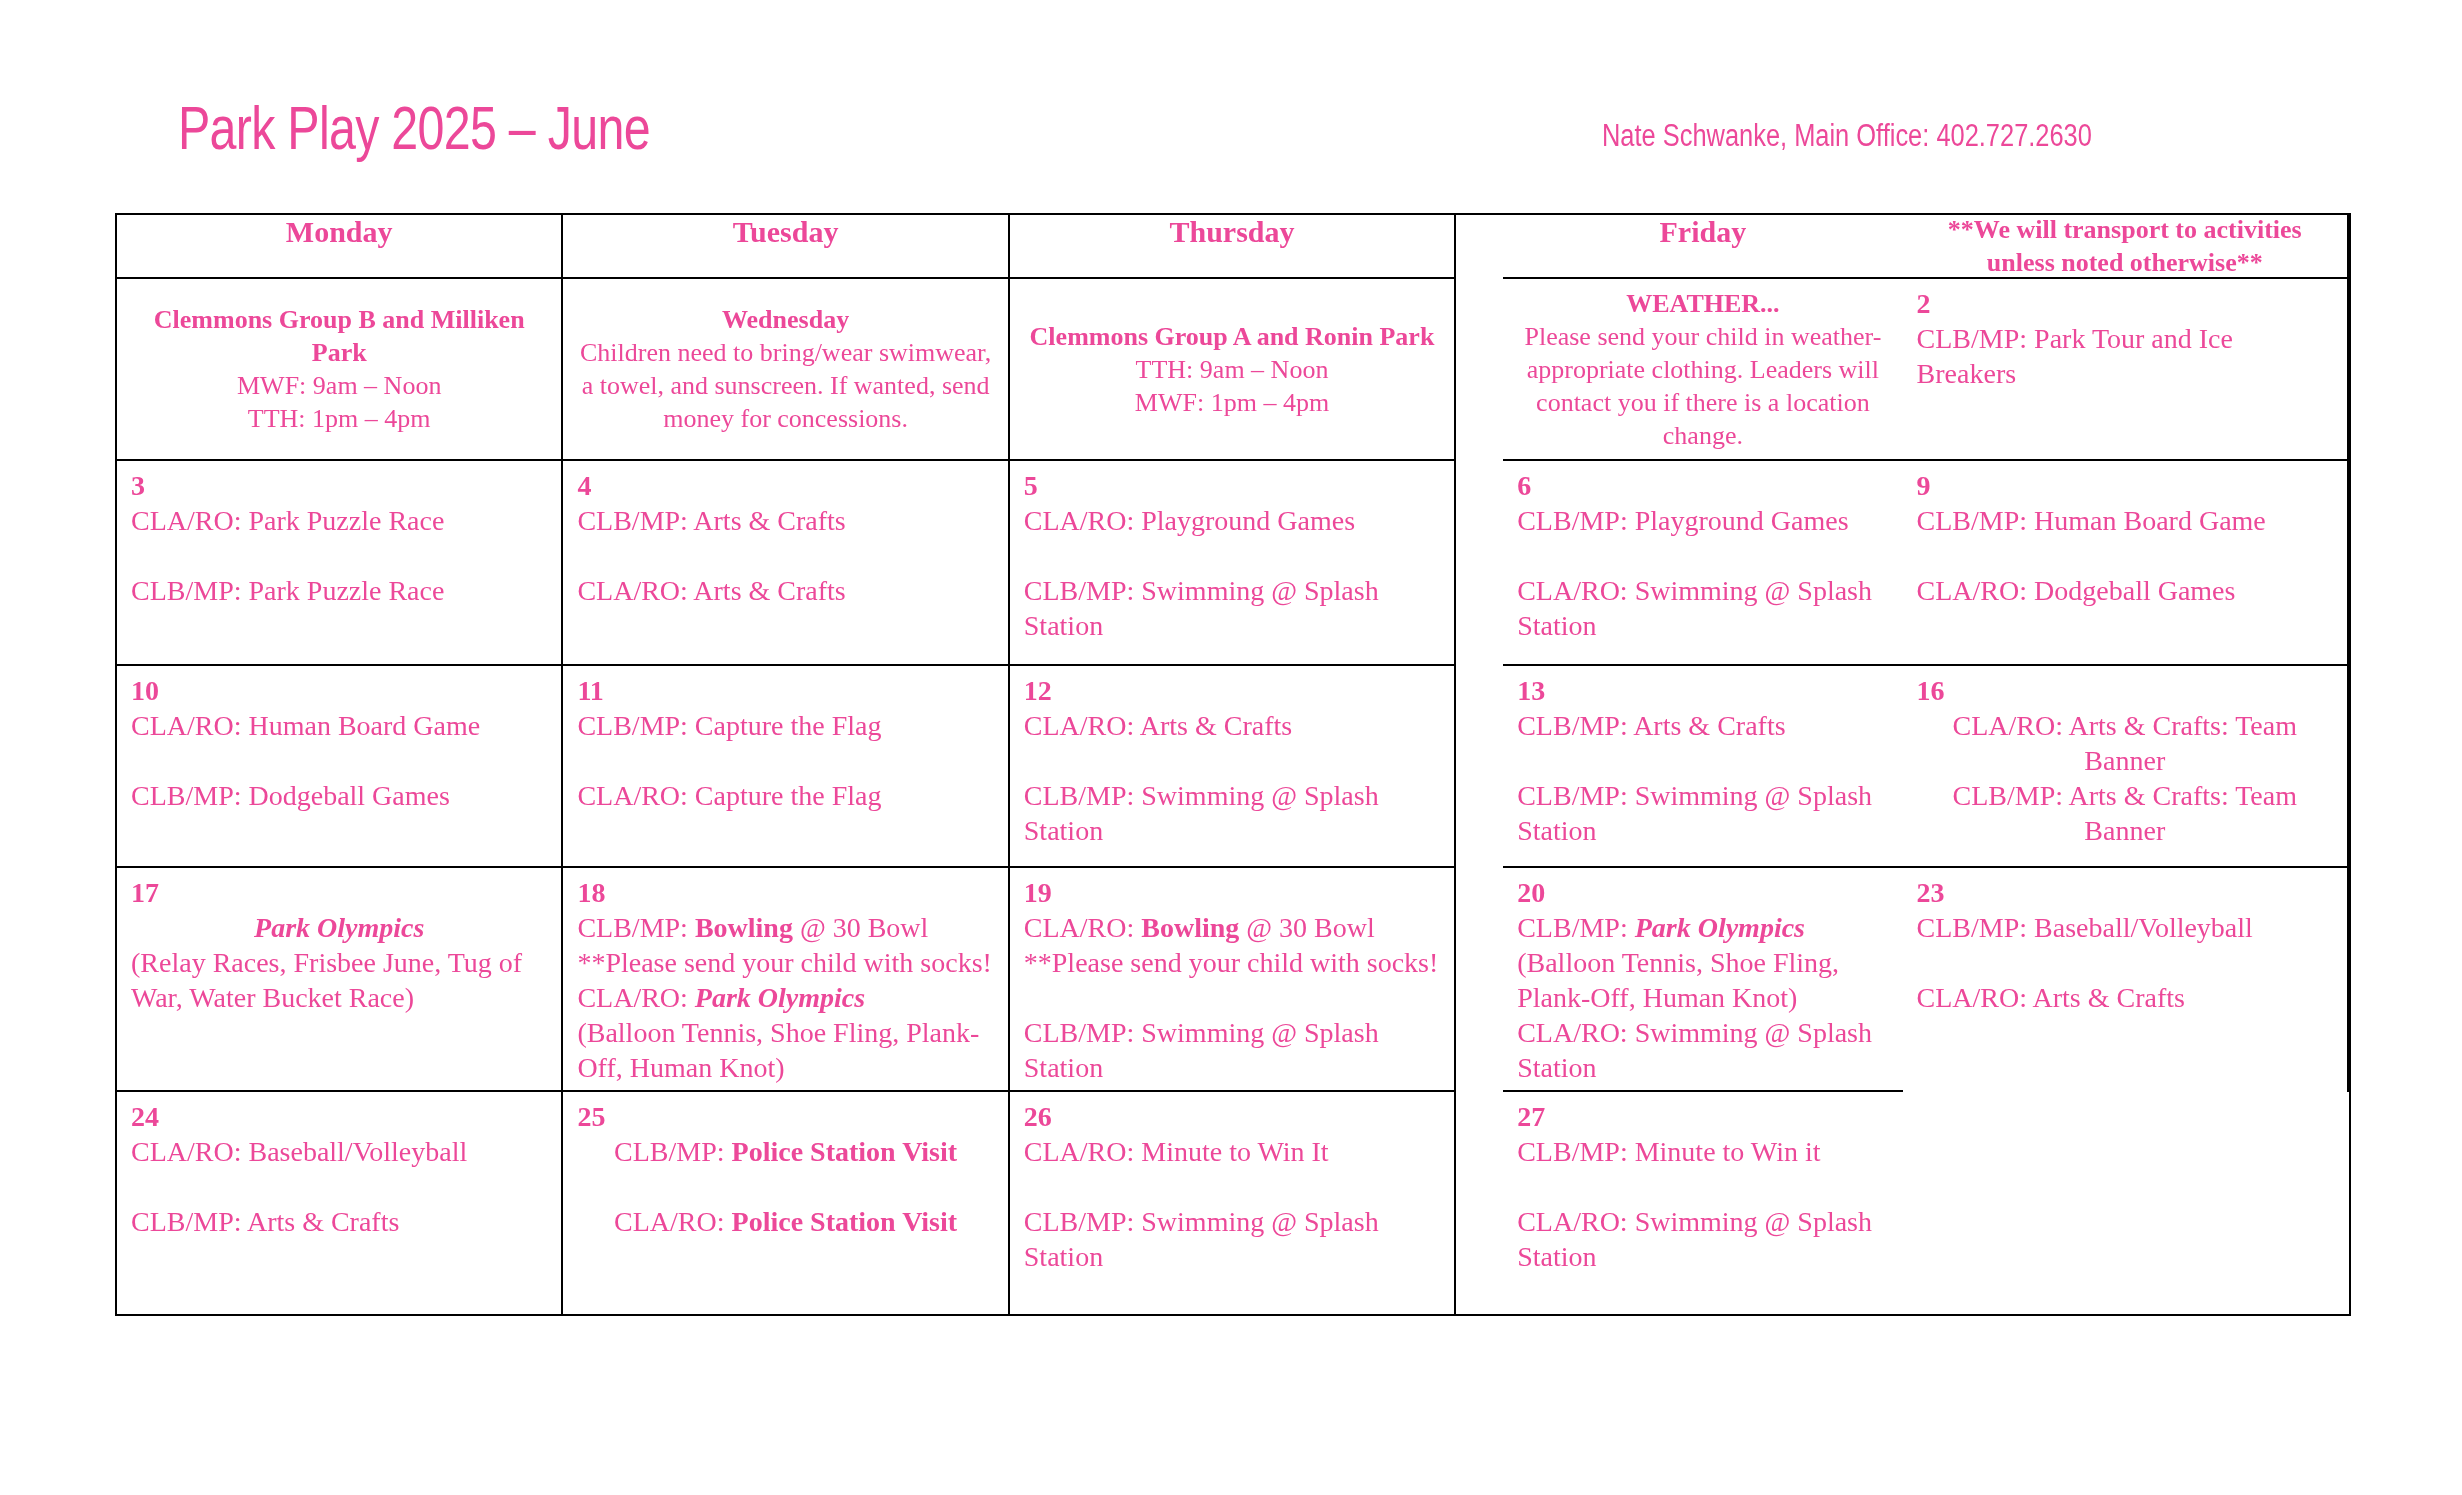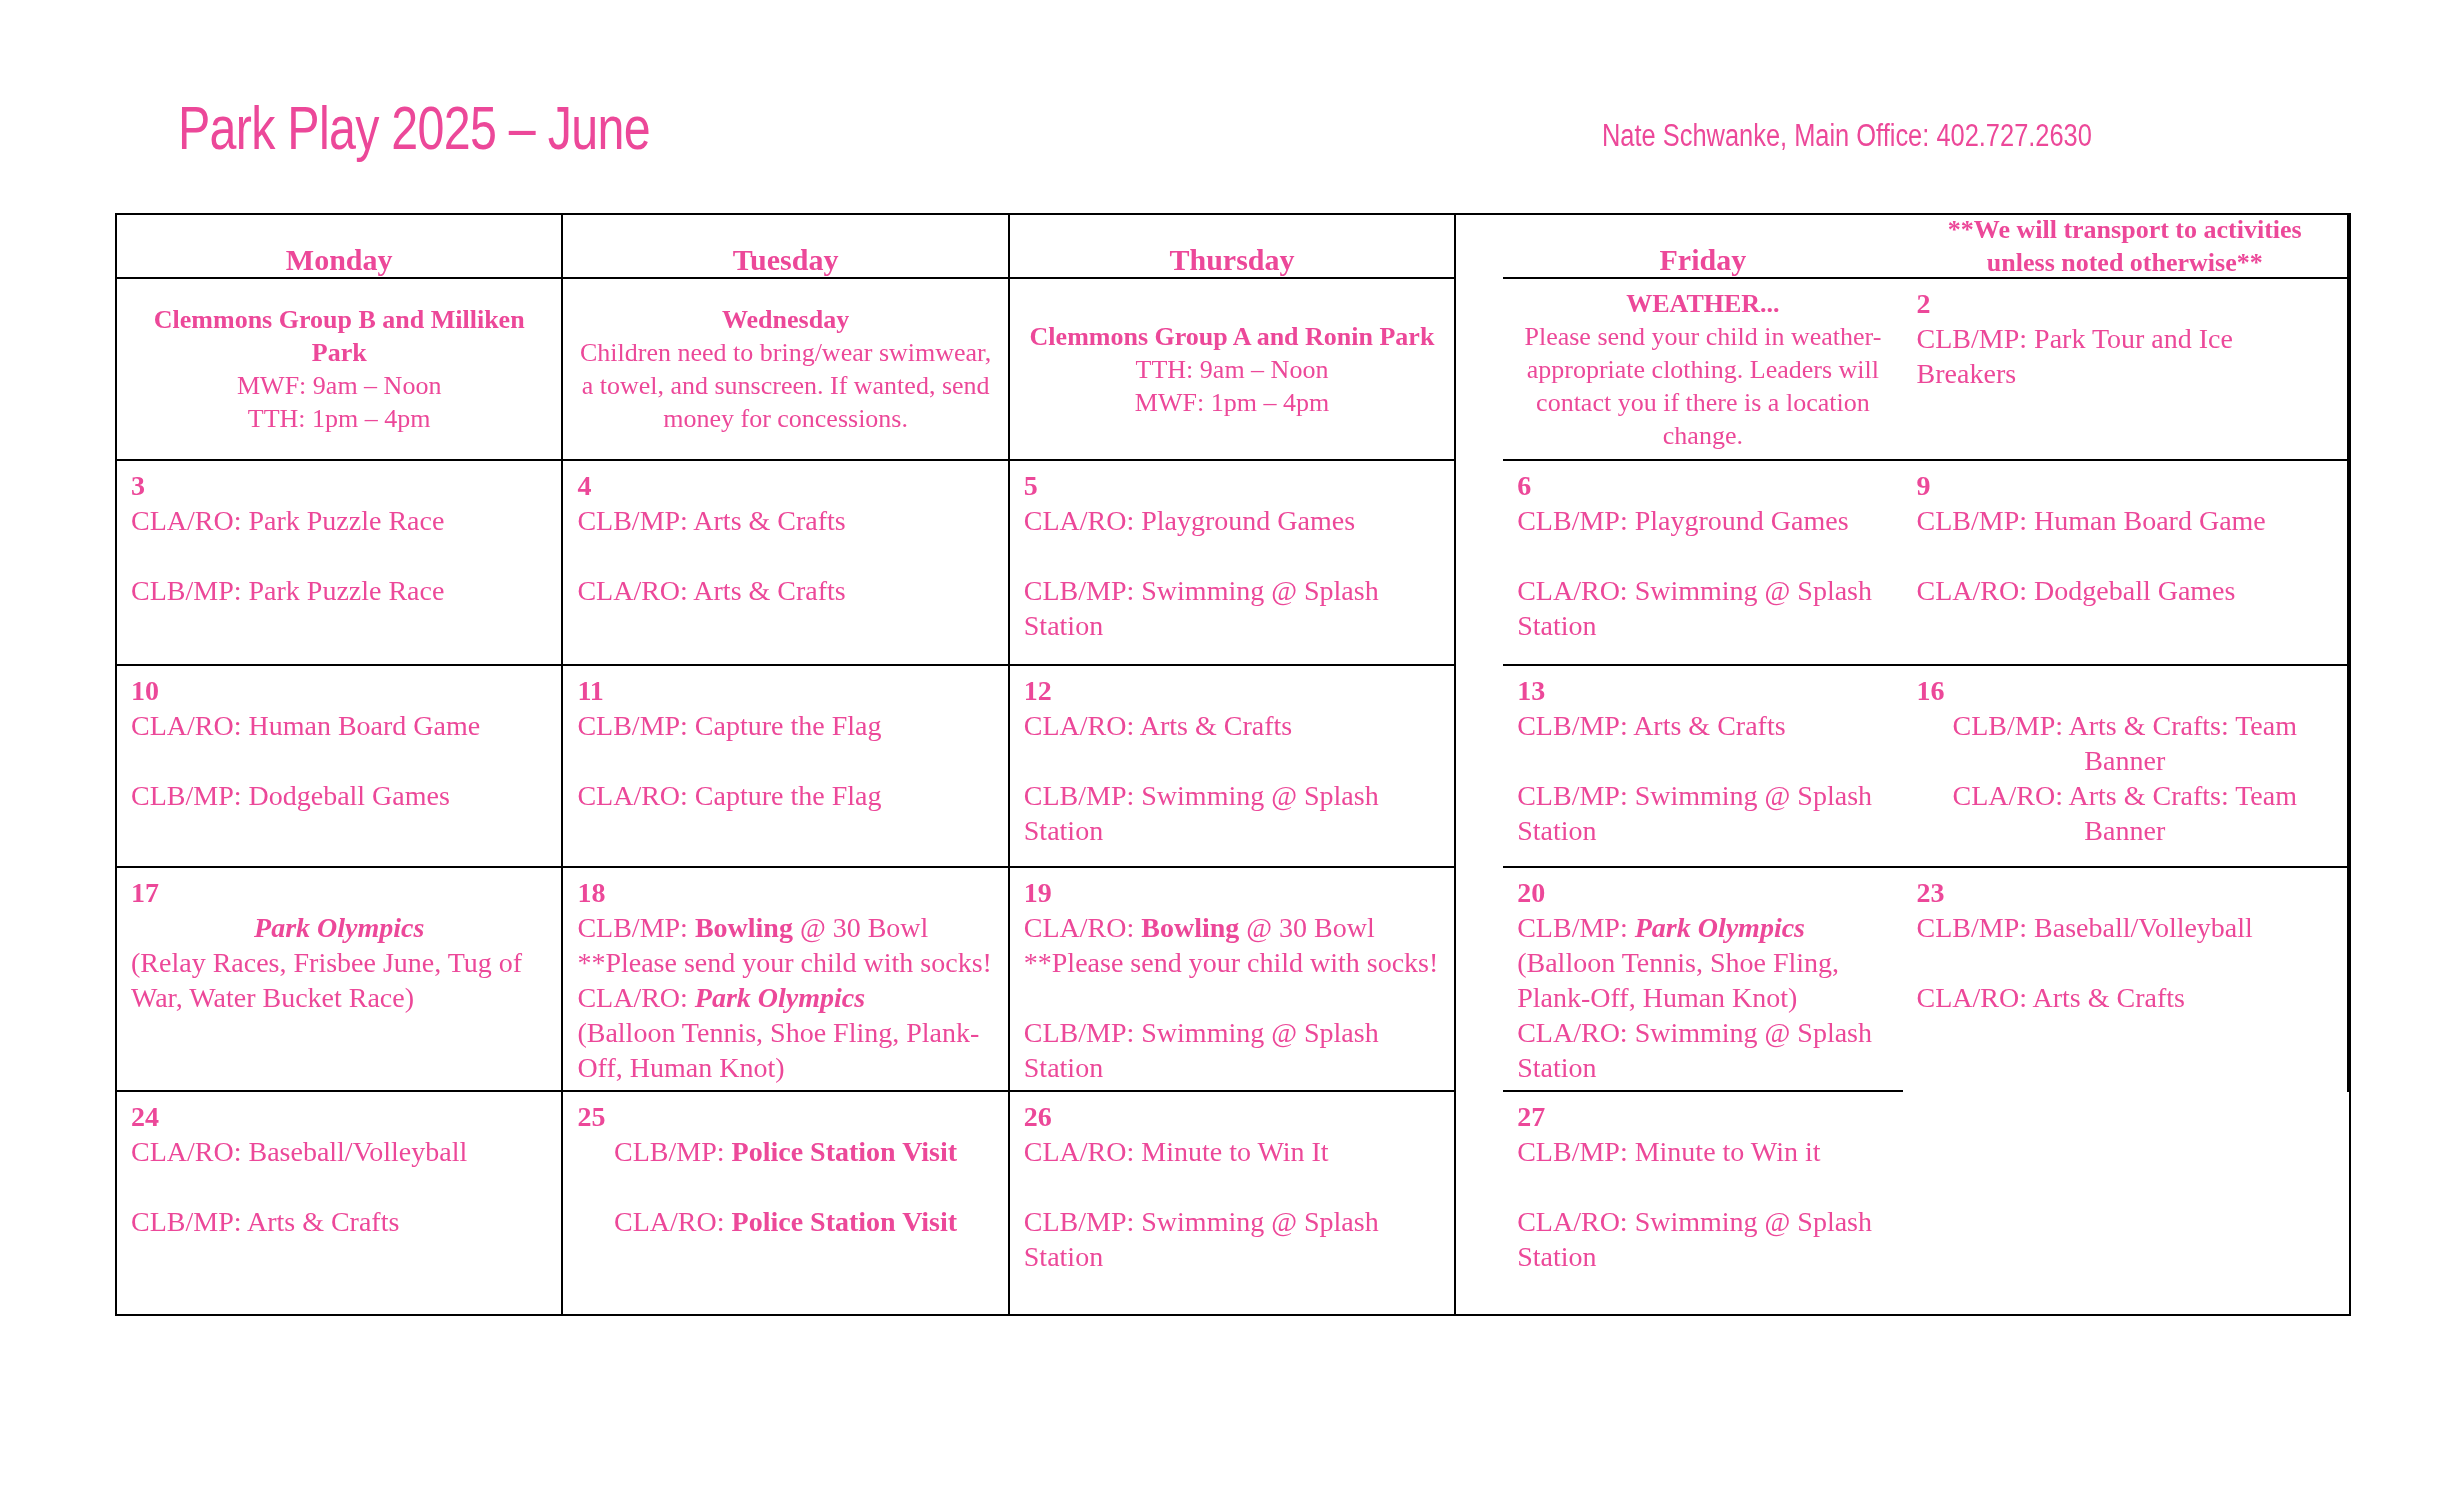--- a/index.html
+++ b/index.html
@@ -10,21 +10,21 @@
          transform:scaleX(0.78);transform-origin:left top;}
   .contact{position:absolute;left:1602px;top:120px;font-family:"Liberation Sans",sans-serif;
          font-size:31px;line-height:1;white-space:nowrap;transform:scaleX(0.82);transform-origin:left top;}
   .calendar{position:absolute;left:115px;top:213px;width:2236px;height:1103px;box-sizing:border-box;
          border:2.6px solid #000;display:grid;grid-template-columns:repeat(5,1fr);
          grid-template-rows:64px 182px 205px 202px 224px auto;}
   .cell{box-sizing:border-box;border-right:2.6px solid #000;border-bottom:2.6px solid #000;
         overflow:hidden;background:#fff;}
   .cell.last-col{border-right:none;margin-left:47px;}
   .cell.last-row{border-bottom:none;}
-  .cell.head{display:flex;align-items:flex-end;justify-content:center;
+  .cell.head{display:flex;align-items:flex-start;justify-content:center;
         font-weight:bold;font-size:30px;}
   .cell.info{display:flex;flex-direction:column;justify-content:center;text-align:center;
         padding:5.3px 14px;font-size:26px;line-height:33px;}
   .cell.day{padding:7px 14px 3.5px 14px;font-size:28px;line-height:35px;text-align:left;}
   .day-num{font-weight:bold;font-size:28px;display:block;}
   .line{margin:0;}
   .b{font-weight:bold;}
   .i{font-style:italic;}
 </style>
 </head>
@@ -120,22 +120,22 @@
         <p class="line"><span>CLB/MP: Swimming @ Splash Station</span></p>
       </div>
       <div class="cell day last-col">
         <span class="day-num">13</span>
         <p class="line"><span>CLB/MP: Arts &amp; Crafts</span></p>
         <p class="line">&nbsp;</p>
         <p class="line"><span>CLB/MP: Swimming @ Splash Station</span></p>
       </div>
       <div class="cell day">
         <span class="day-num">16</span>
+        <p class="line" style="text-align: center;"><span>CLA/RO: Arts &amp; Crafts: Team Banner</span></p>
         <p class="line" style="text-align: center;"><span>CLB/MP: Arts &amp; Crafts: Team Banner</span></p>
-        <p class="line" style="text-align: center;"><span>CLA/RO: Arts &amp; Crafts: Team Banner</span></p>
       </div>
       <div class="cell day">
         <span class="day-num">17</span>
         <p class="line" style="text-align: center;"><span class="b i">Park Olympics</span></p>
         <p class="line"><span>(Relay Races, Frisbee June, Tug of War, Water Bucket Race)</span></p>
       </div>
       <div class="cell day">
         <span class="day-num">18</span>
         <p class="line"><span>CLB/MP: </span><span class="b">Bowling</span><span> @ 30 Bowl</span></p>
         <p class="line"><span>**Please send your child with socks!</span></p>

